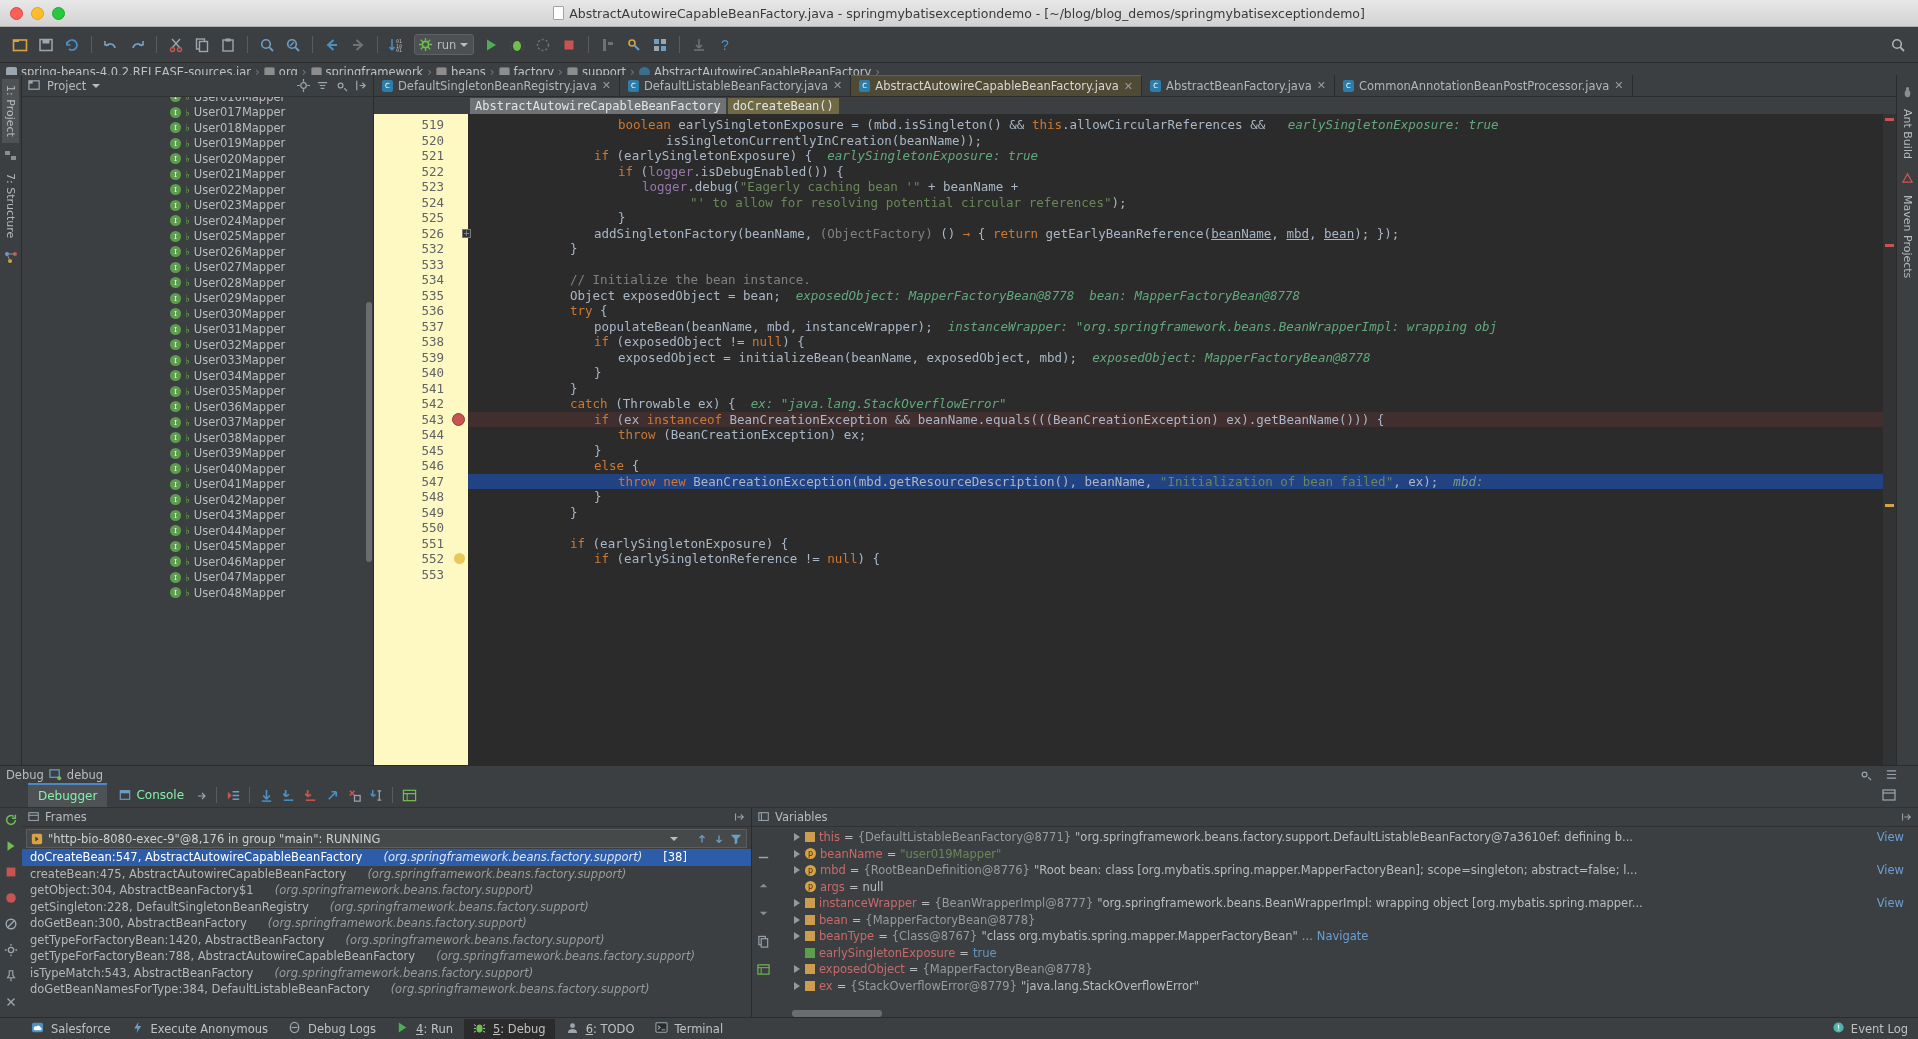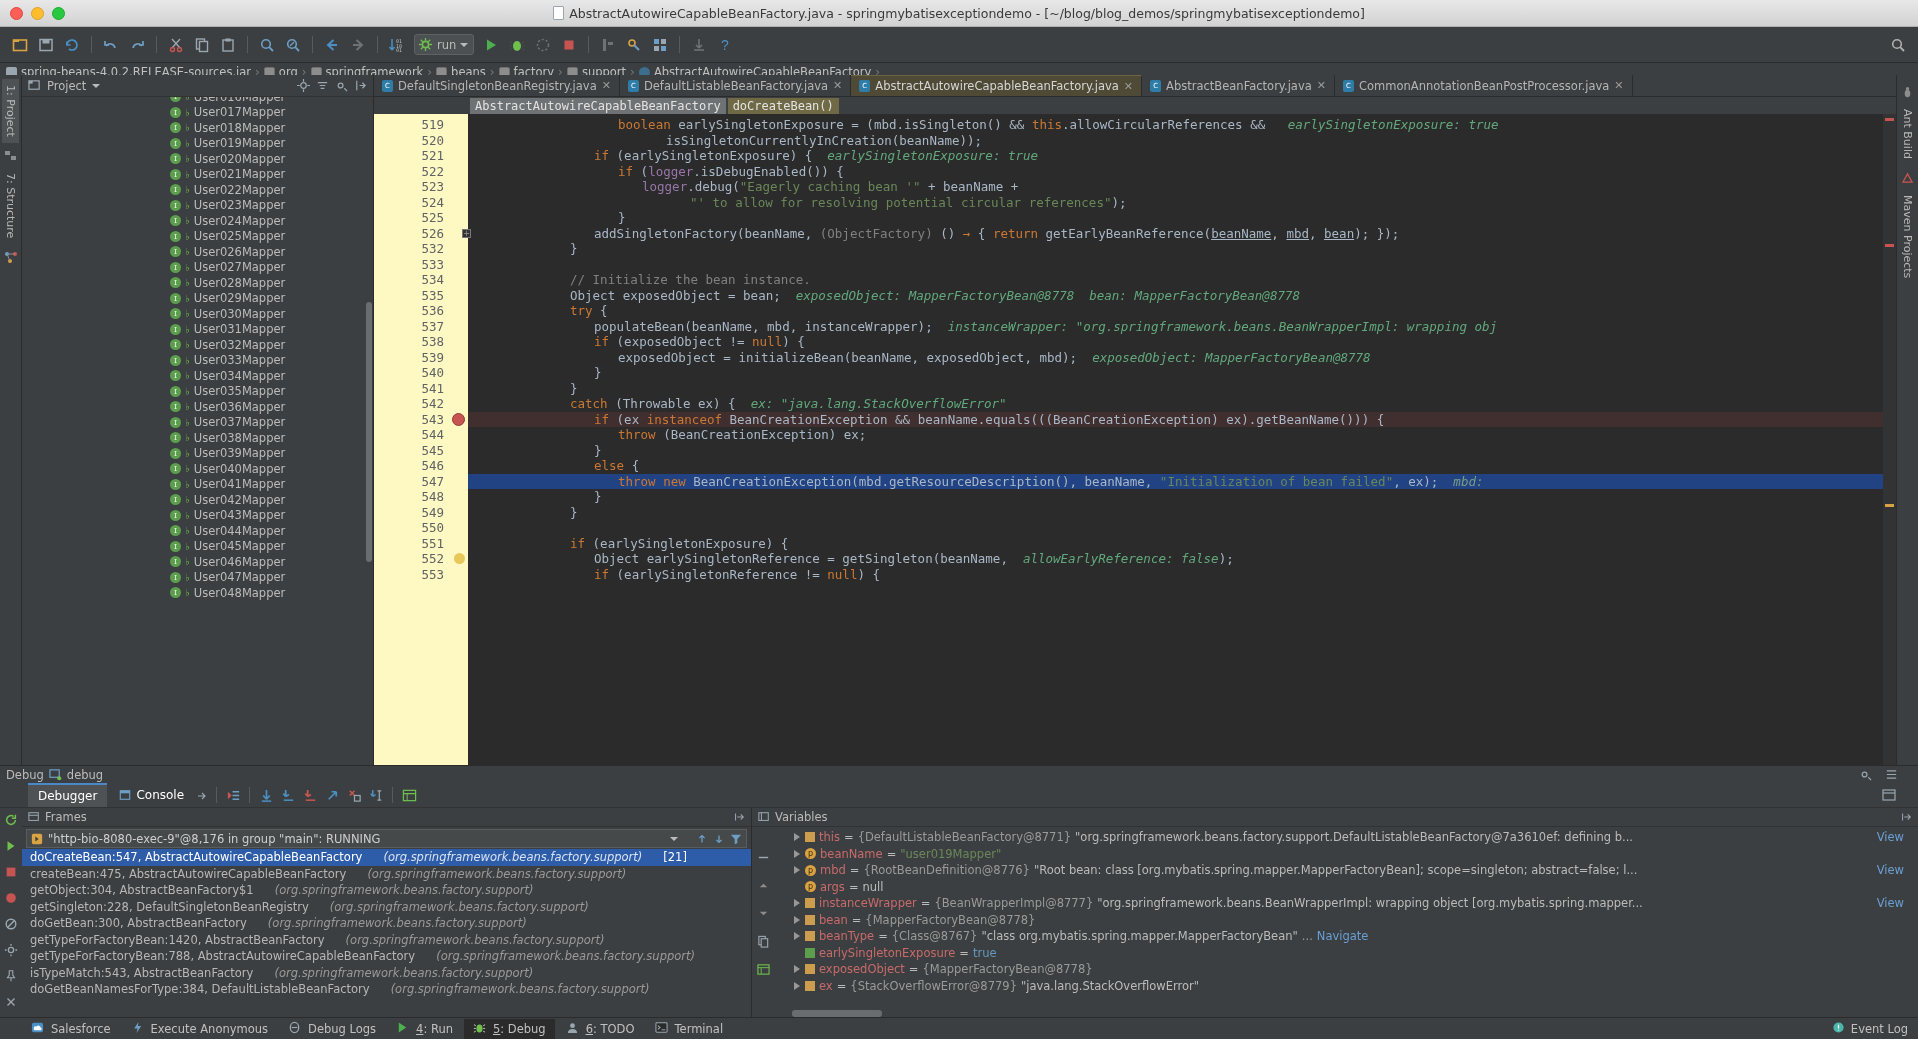--- a/index.html
+++ b/index.html
@@ -155,21 +155,21 @@
   #vstrip-r { width: 22px; background: #3c3f41; border-left: 1px solid #2b2b2b;
     display: flex; flex-direction: column; align-items: center; padding-top: 4px; }
 
   
   #debug-panel { position: absolute; left: 0; right: 0; bottom: 22px; height: 252px;
     background: #3c3f41; border-top: 1px solid #2b2b2b; display: flex; flex-direction: column;}
   #dbg-title { height: 17px; display: flex; align-items: center; gap: 5px;
     padding-left: 6px; font-size: 11.5px; color: #bbbbbb; }
   #dbg-tabs { height: 25px; display: flex; align-items: center; gap: 2px;
     padding-left: 28px; border-bottom: 1px solid #323232; }
-  .dtab { font-size: 12px; color: #ffffff; padding: 4px 10px; display: flex;
+  .dtab { font-size: 12px; color: #86efac; padding: 4px 10px; display: flex;
     align-items: center; gap: 5px; }
   .dtab.sel { background: #4e5254; border-top: 2px solid #4a88c7; }
   .dsep { width: 1px; height: 16px; background: #585b5d; margin: 0 4px; }
   .dbtn { width: 20px; height: 20px; display: flex; align-items: center;
     justify-content: center; }
   #dbg-body { flex: 1; display: flex; min-height: 0; }
   #dbg-left-strip { width: 22px; background: #3c3f41; display: flex;
     flex-direction: column; align-items: center; padding-top: 4px; gap: 7px; }
   #frames-pane { width: 730px; display: flex; flex-direction: column;
     border-right: 1px solid #2b2b2b; }
@@ -749,21 +749,20 @@
           <div class="cl"><span style="padding-left:96px"></span><span class="k">catch</span> (Throwable ex) {<span class="hint">&nbsp;&nbsp;ex: "java.lang.StackOverflowError"</span></div>
           <div class="cl err"><span style="padding-left:120px"></span><span class="k">if</span> (ex <span class="k">instanceof</span> BeanCreationException &amp;&amp; beanName.equals(((BeanCreationException) ex).getBeanName())) {</div>
           <div class="cl"><span style="padding-left:144px"></span><span class="k">throw</span> (BeanCreationException) ex;</div>
           <div class="cl"><span style="padding-left:120px"></span>}</div>
           <div class="cl"><span style="padding-left:120px"></span><span class="k">else</span> {</div>
           <div class="cl sel"><span style="padding-left:144px"></span><span class="k">throw new</span> BeanCreationException(mbd.getResourceDescription(), beanName, <span class="s">"Initialization of bean failed"</span>, ex);<span class="hintd">&nbsp;&nbsp;mbd:</span></div>
           <div class="cl"><span style="padding-left:120px"></span>}</div>
           <div class="cl"><span style="padding-left:96px"></span>}</div>
           <div class="cl">&nbsp;</div>
           <div class="cl"><span style="padding-left:96px"></span><span class="k">if</span> (earlySingletonExposure) {</div>
-          <div class="cl"><span style="padding-left:120px"></span>Object earlySingletonReference = getSingleton(beanName, <span class="hint">&nbsp;allowEarlyReference: false</span>);</div>
           <div class="cl"><span style="padding-left:120px"></span><span class="k">if</span> (earlySingletonReference != <span class="k">null</span>) {</div>
         </div>
       <div id="code-vscroll"></div>
       <div id="code-hscroll"></div>
       <div id="marker-strip">
         <div class="mk" style="top:4px;background:#c75450"></div>
         <div class="mk" style="top:130px;background:#c75450"></div>
         <div class="mk" style="top:390px;background:#d9a343"></div>
       </div>
     <div class="fold" style="top: 114.5px;">+</div>
@@ -953,21 +952,21 @@
             <path d="M7 3v8M7 11l-3-3M7 11l3-3" stroke="#6d9fc6" stroke-width="1.5" fill="none"></path>
           </svg>
         <svg width="12" height="12" viewBox="0 0 14 14">
             <path d="M1 2h12l-4.5 5v5l-3 1V7z" fill="#6d9fc6"></path>
           </svg>
       </div>
       <div id="frames-list">
           <div class="frame sel">
             <span>doCreateBean:547, AbstractAutowireCapableBeanFactory </span>
             <em>(org.springframework.beans.factory.support)</em>
-            <span> [21]</span>
+            <span> [38]</span>
           </div>
           <div class="frame">
             <span>createBean:475, AbstractAutowireCapableBeanFactory </span>
             <em>(org.springframework.beans.factory.support)</em>
           </div>
           <div class="frame">
             <span>getObject:304, AbstractBeanFactory$1 </span>
             <em>(org.springframework.beans.factory.support)</em>
           </div>
           <div class="frame">

